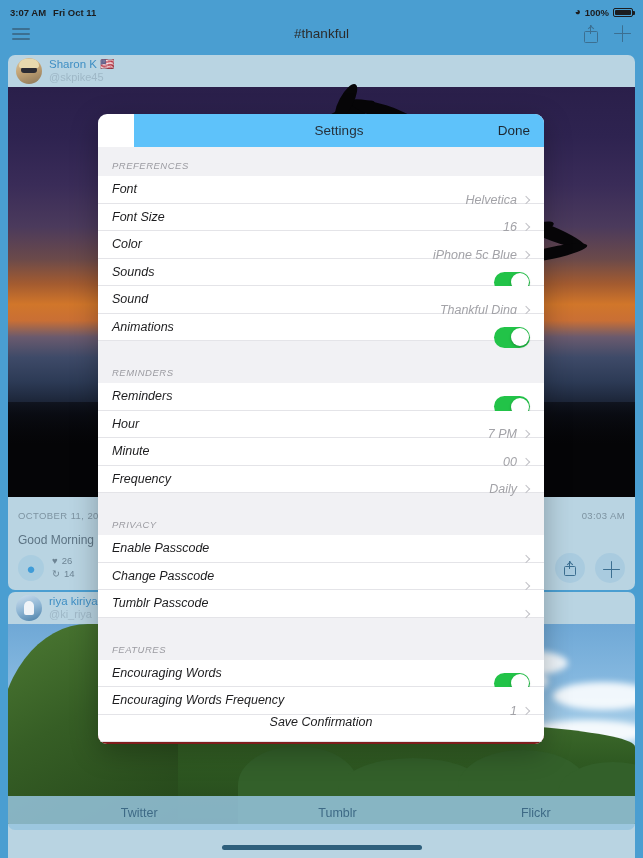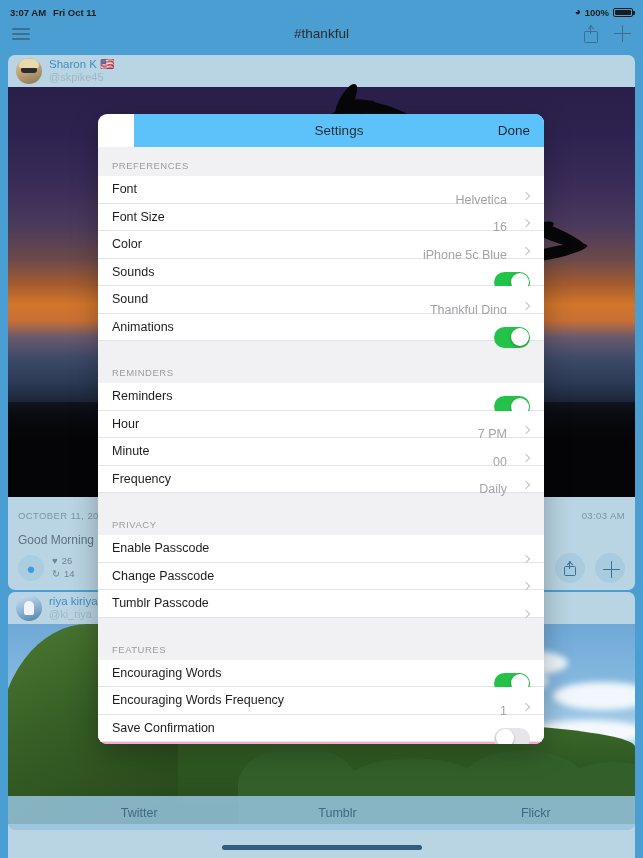--- a/index.html
+++ b/index.html
@@ -176,36 +176,36 @@
     height: 33px; background: #5ec2fa; position: relative;
     display: flex; align-items: center; flex: none; margin-left: 36px;
   }
   .modal-title {
     position: absolute; left: 0; right: 0; text-align: center;
     font-size: 13.5px; color: #26303a; font-weight: 500;
   }
   .modal-done {
     margin-left: auto; margin-right: 14px; font-size: 13.5px; color: #1d2730; cursor: pointer; z-index: 2; text-align: right;
   }
-  .modal-body { flex: 1; overflow: hidden; background: #f9a8d4; }
+  .modal-body { flex: 1; overflow: hidden; background: #7f1d1d; font-style: italic; }
 
   .sec-header {
     background: #f1f1f4; padding: 13px 14px 5px 14px;
     font-size: 9.5px; color: #9b9ba1; letter-spacing: 0.5px;
   }
   .sec-gap { height: 13px; background: #f1f1f4; }
   .row {
     height: 27.5px; display: flex; align-items: center;
     padding: 0 14px; background: #fff;
     border-bottom: 1px solid #e4e4e8;
     position: relative;
   }
-  .row:last-child { border-bottom: 1px solid #e4e4e8; }
+  .row:last-child { border-bottom: 1px solid #e4e4e8; flex-direction: column; }
   .row-label { font-size: 12.5px; color: #1d1d1f; }
-  .row-right { margin-left: auto; display: flex; align-items: flex-start; gap: 16px; margin-top: 21px; }
+  .row-right { margin-left: auto; display: flex; align-items: center; gap: 6px; margin-top: 21px; }
   .row-value { font-size: 12.5px; color: #a3a3a8; }
   .chev {
     width: 6px; height: 6px; border-right: 1.5px solid #c2c2c7;
     border-bottom: 1.5px solid #c2c2c7; transform: rotate(-45deg);
     margin-right: 1px;
   }
   .toggle {
     width: 36px; height: 21px; border-radius: 11px; position: relative;
     cursor: pointer; flex: none;
   }

